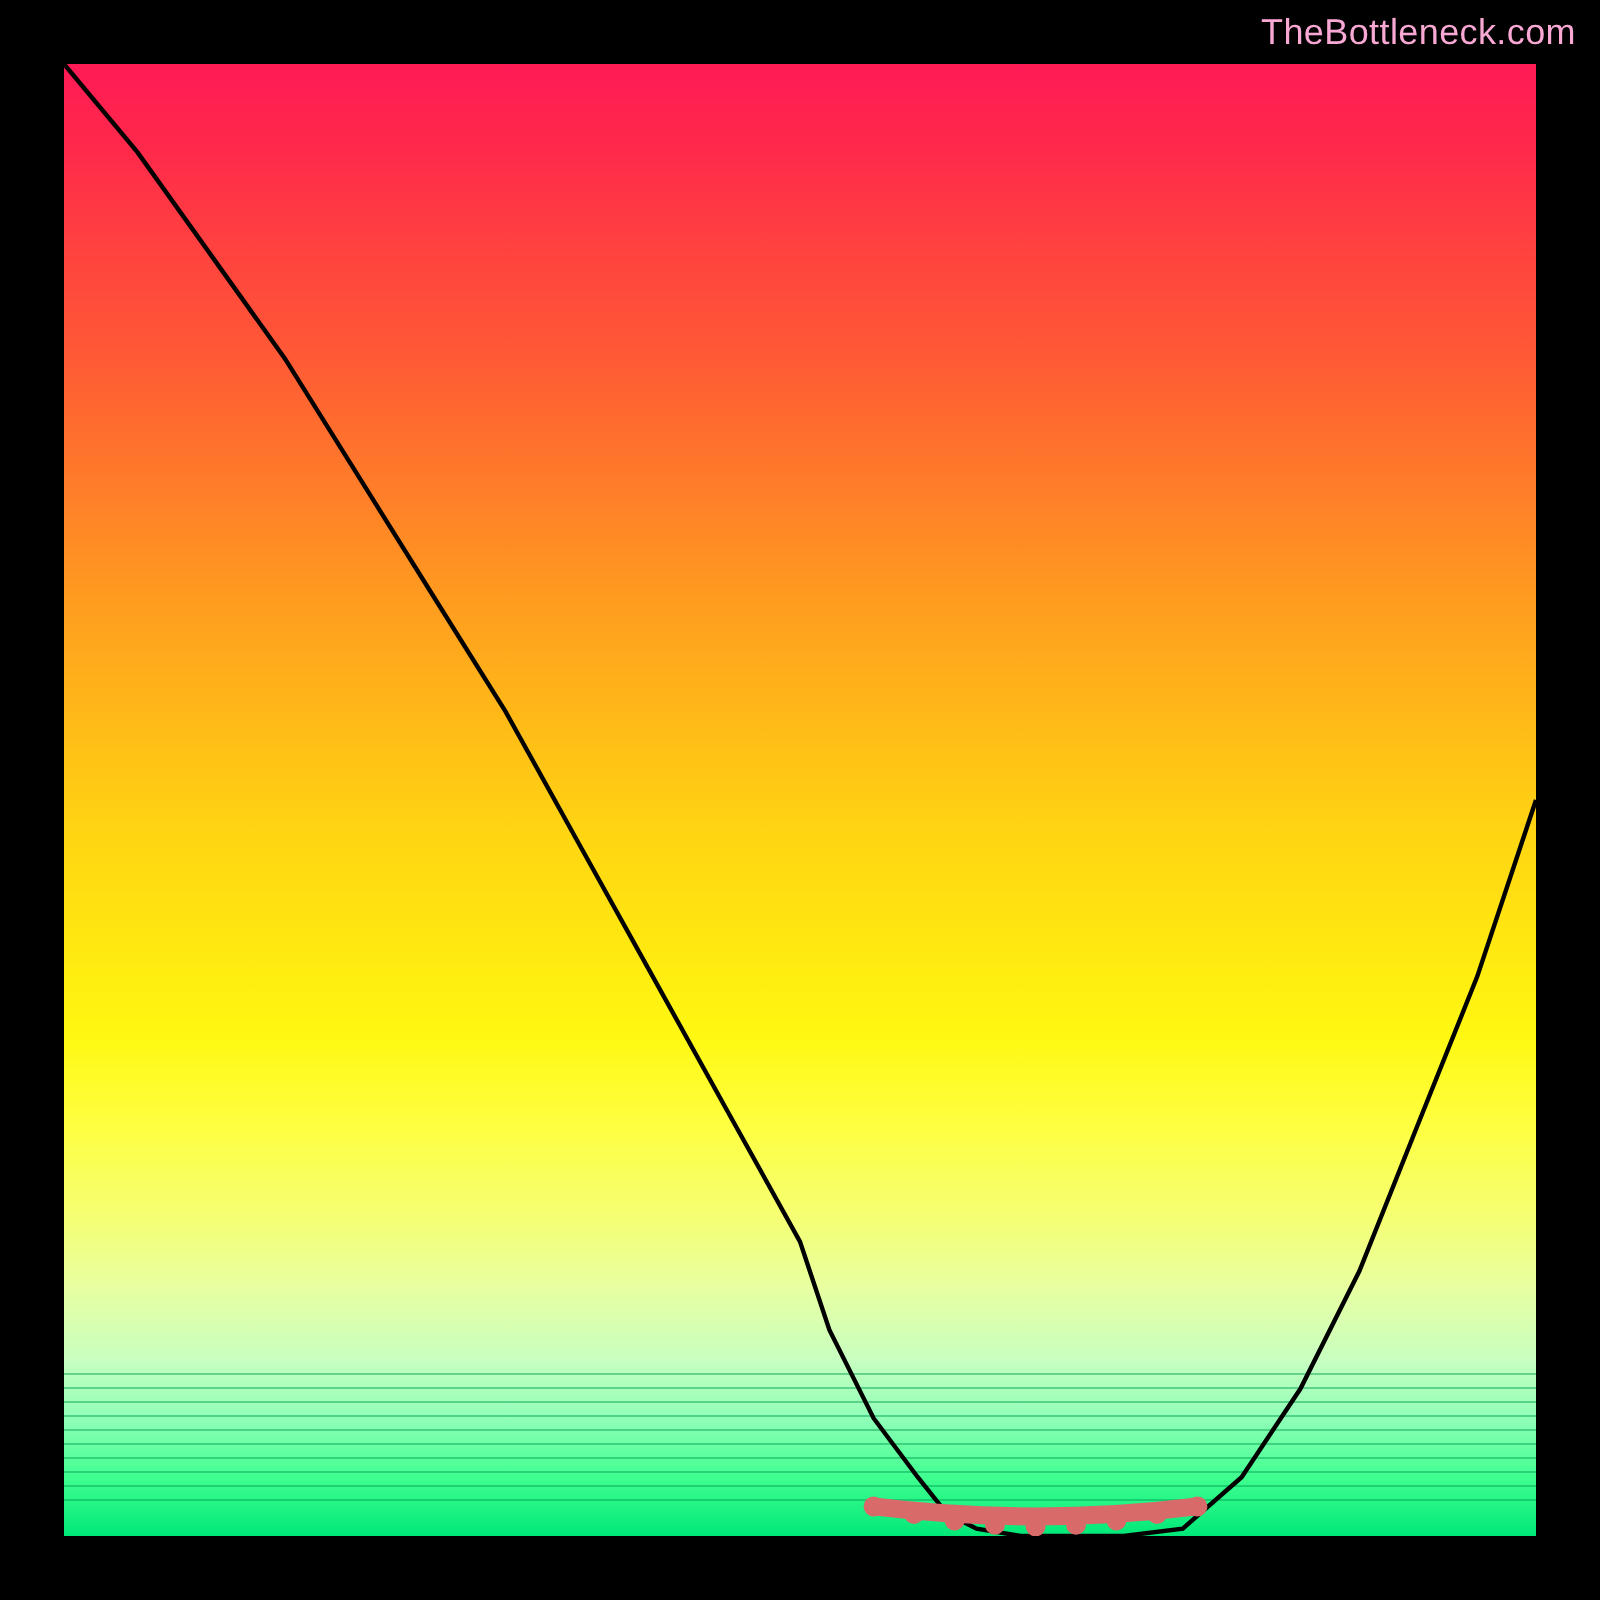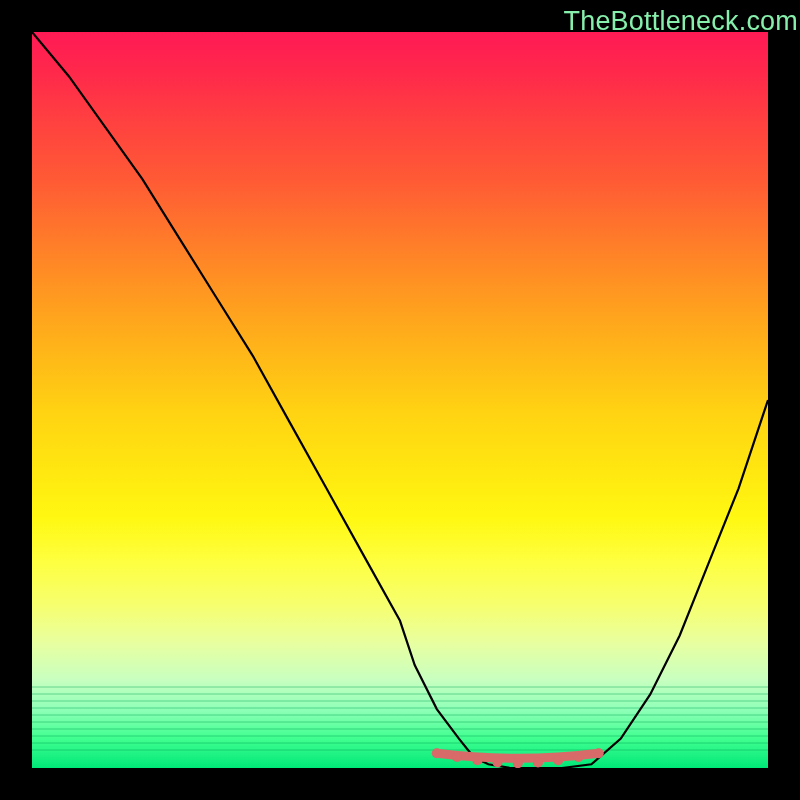--- a/index.html
+++ b/index.html
@@ -54,23 +54,23 @@
     pointer-events: none;
   }
   .curve {
     position: absolute;
     inset: 0;
     pointer-events: none;
   }
   .watermark {
     position: absolute;
     top: 6px;
-    right: 2px;
-    color: #86efac;
-    font-size: 27px;
+    right: 12px;
+    color: #f9a8d4;
+    font-size: 18px;
     font-weight: 500;
     letter-spacing: 0.2px;
     user-select: none;
   }
 </style>
 </head>
 <body>
 
 <div class="frame">
 

